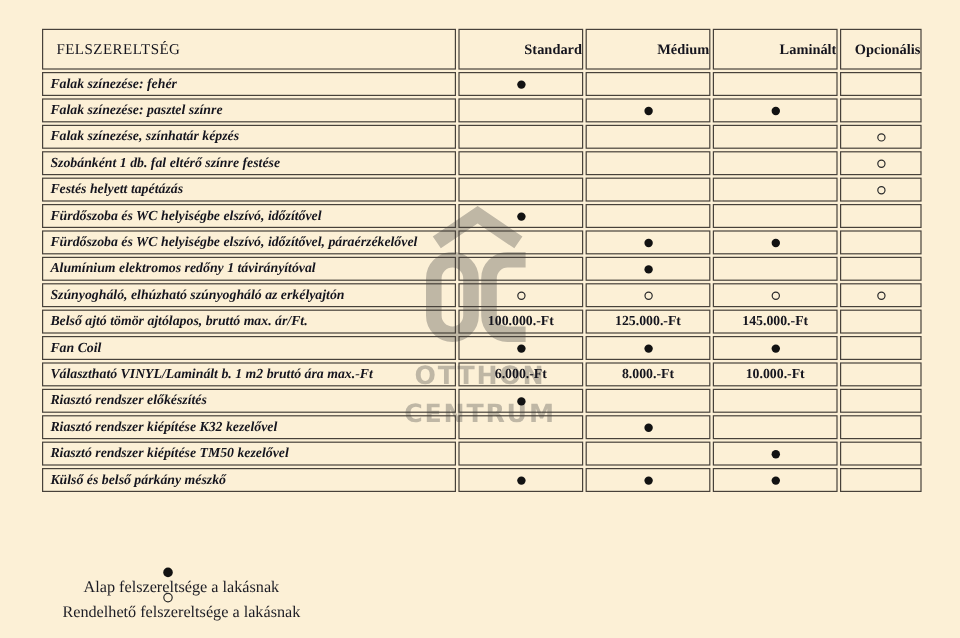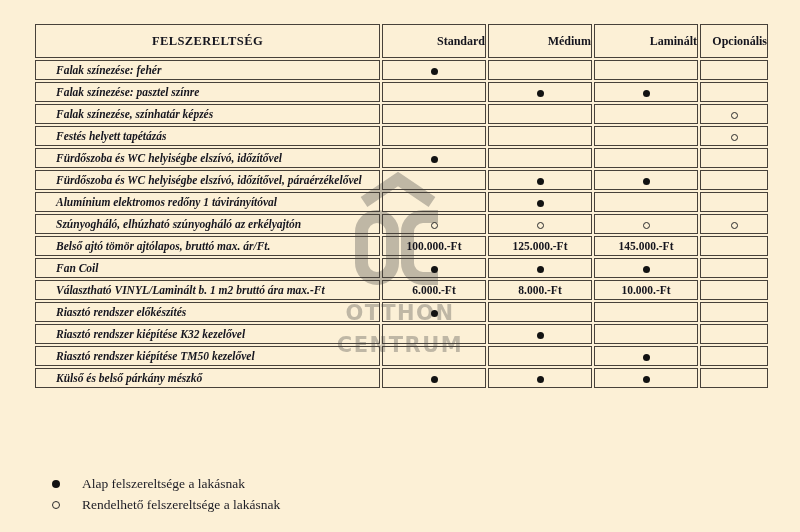--- a/index.html
+++ b/index.html
@@ -36,38 +36,39 @@
   table.equip td, table.equip th {
     border: 1px solid #47413a;
     background: transparent;
     color: #15151e;
     overflow: hidden;
     white-space: nowrap;
   }
   th.feature-head {
     height: 32px;
     font-size: 12.5px;
-    font-weight: bold;
+    font-weight: normal;
     letter-spacing: 0.4px;
-    text-align: center;
-    vertical-align: middle;
+    text-align: left;
+    vertical-align: middle;
+    padding-left: 11px;
   }
   th.level-head {
     height: 32px;
     font-size: 12px;
     font-weight: bold;
     text-align: right;
     vertical-align: middle;
   }
   td.label-cell {
     height: 18px;
     font-size: 11.5px;
     font-weight: bold;
     font-style: italic;
-    padding-left: 20px;
+    padding-left: 6px;
     vertical-align: middle;
     font-family: Liberation Serif, serif;
   }
   td.value-cell {
     height: 18px;
     font-size: 11.5px;
     font-weight: bold;
     text-align: center;
     vertical-align: middle;
   }
@@ -78,21 +79,21 @@
   .dot.open   { width: 5px; height: 5px; border: 1.6px solid #2b2b2b; background: transparent; }
 
   
   .legend {
     position: absolute;
     left: 52px; top: 473px;
     z-index: 1;
     font-size: 13.5px;
     color: #1c1c24;
   }
-  .legend-row { display: flex; align-items: center; height: 21px; }
+  .legend-row { display: flex; align-items: center; height: 21px; flex-direction: column; }
   .legend-marker { width: 30px; display: inline-flex; align-items: center; }
   .legend .dot.filled { width: 8px; height: 8px; }
   .legend .dot.open { width: 6px; height: 6px; border-width: 1.4px; }
 </style>
 </head>
 <body>
 
 <div class="page">
 
   <svg class="watermark" viewBox="0 0 132 200" xmlns="http://www.w3.org/2000/svg">
@@ -138,20 +139,27 @@
           <td class="value-cell"></td>
         </tr>
         <tr>
           <td class="label-cell">Falak színezése, színhatár képzés</td>
           <td class="value-cell"></td>
           <td class="value-cell"></td>
           <td class="value-cell"></td>
           <td class="value-cell"><span class="dot open"></span></td>
         </tr>
         <tr>
+          <td class="label-cell">Szobánként 1 db. fal eltérő színre festése</td>
+          <td class="value-cell"></td>
+          <td class="value-cell"></td>
+          <td class="value-cell"></td>
+          <td class="value-cell"><span class="dot open"></span></td>
+        </tr>
+        <tr>
           <td class="label-cell">Festés helyett tapétázás</td>
           <td class="value-cell"></td>
           <td class="value-cell"></td>
           <td class="value-cell"></td>
           <td class="value-cell"><span class="dot open"></span></td>
         </tr>
         <tr>
           <td class="label-cell">Fürdőszoba és WC helyiségbe elszívó, időzítővel</td>
           <td class="value-cell"><span class="dot filled"></span></td>
           <td class="value-cell"></td>

